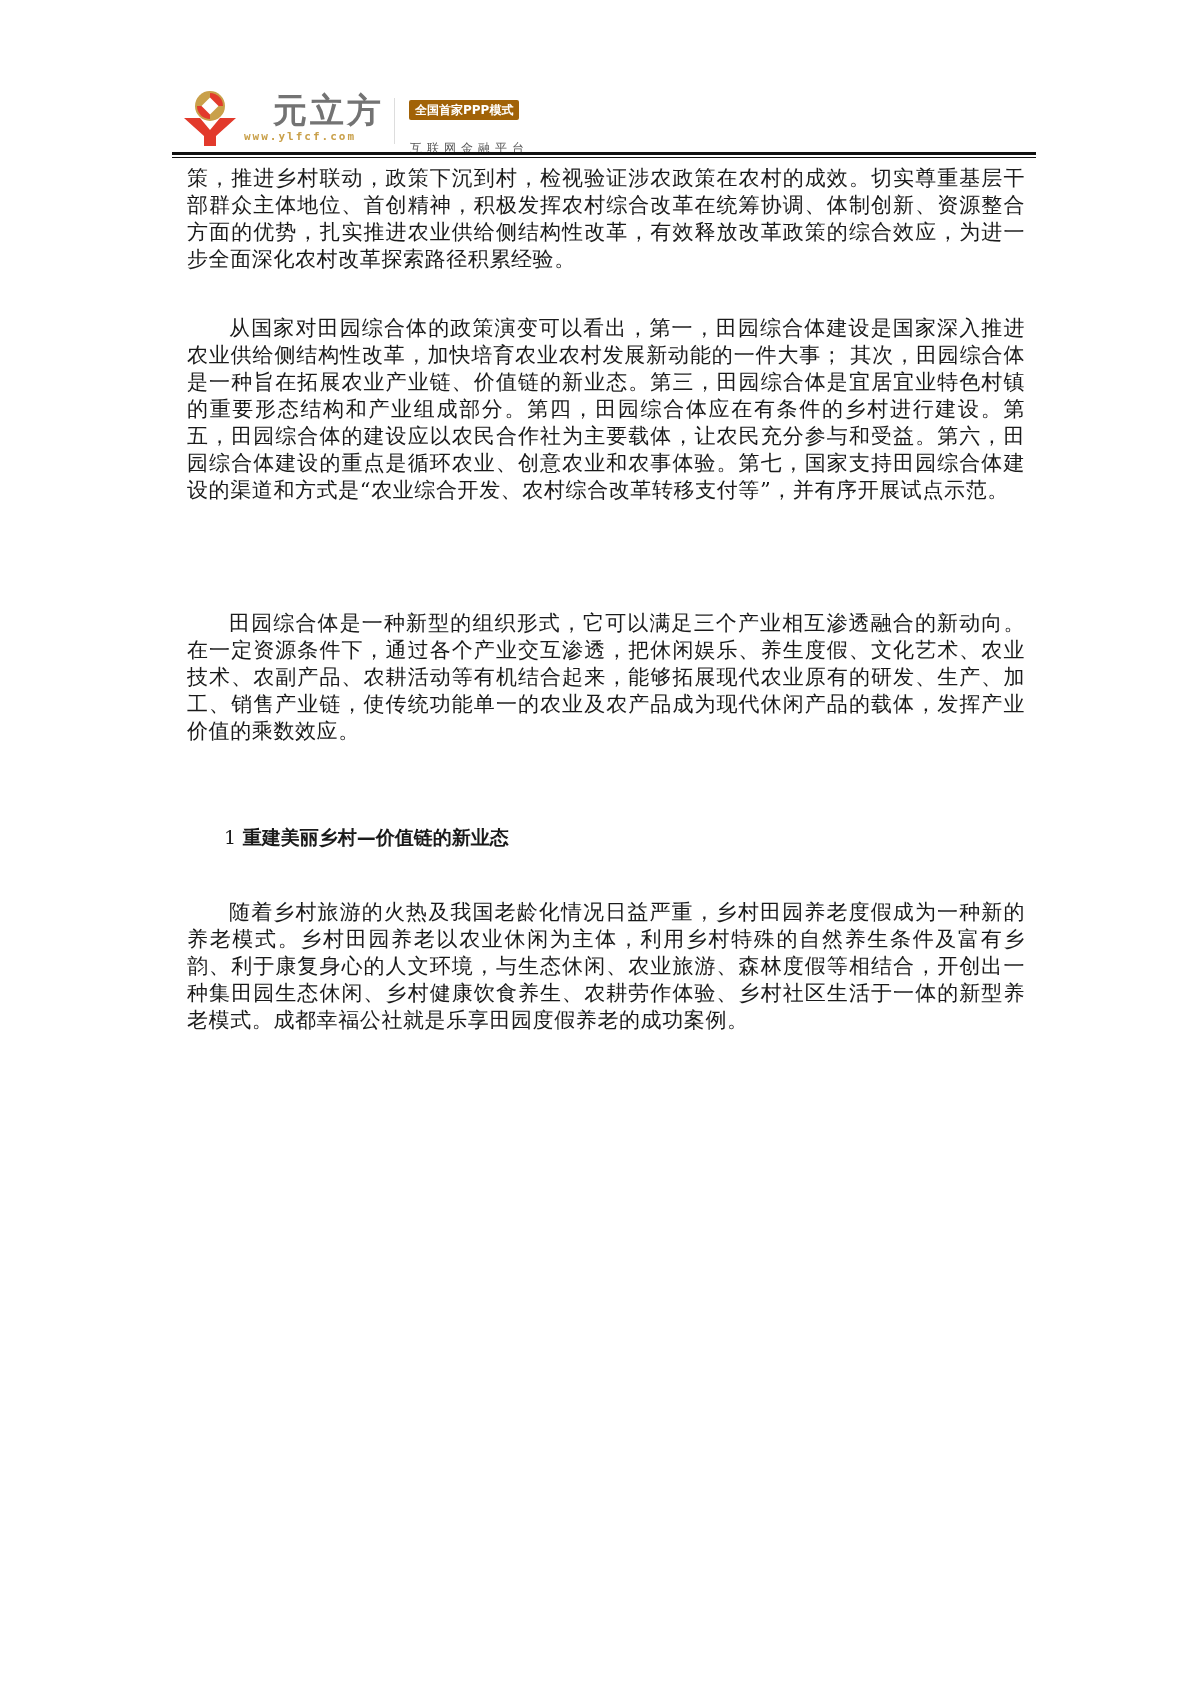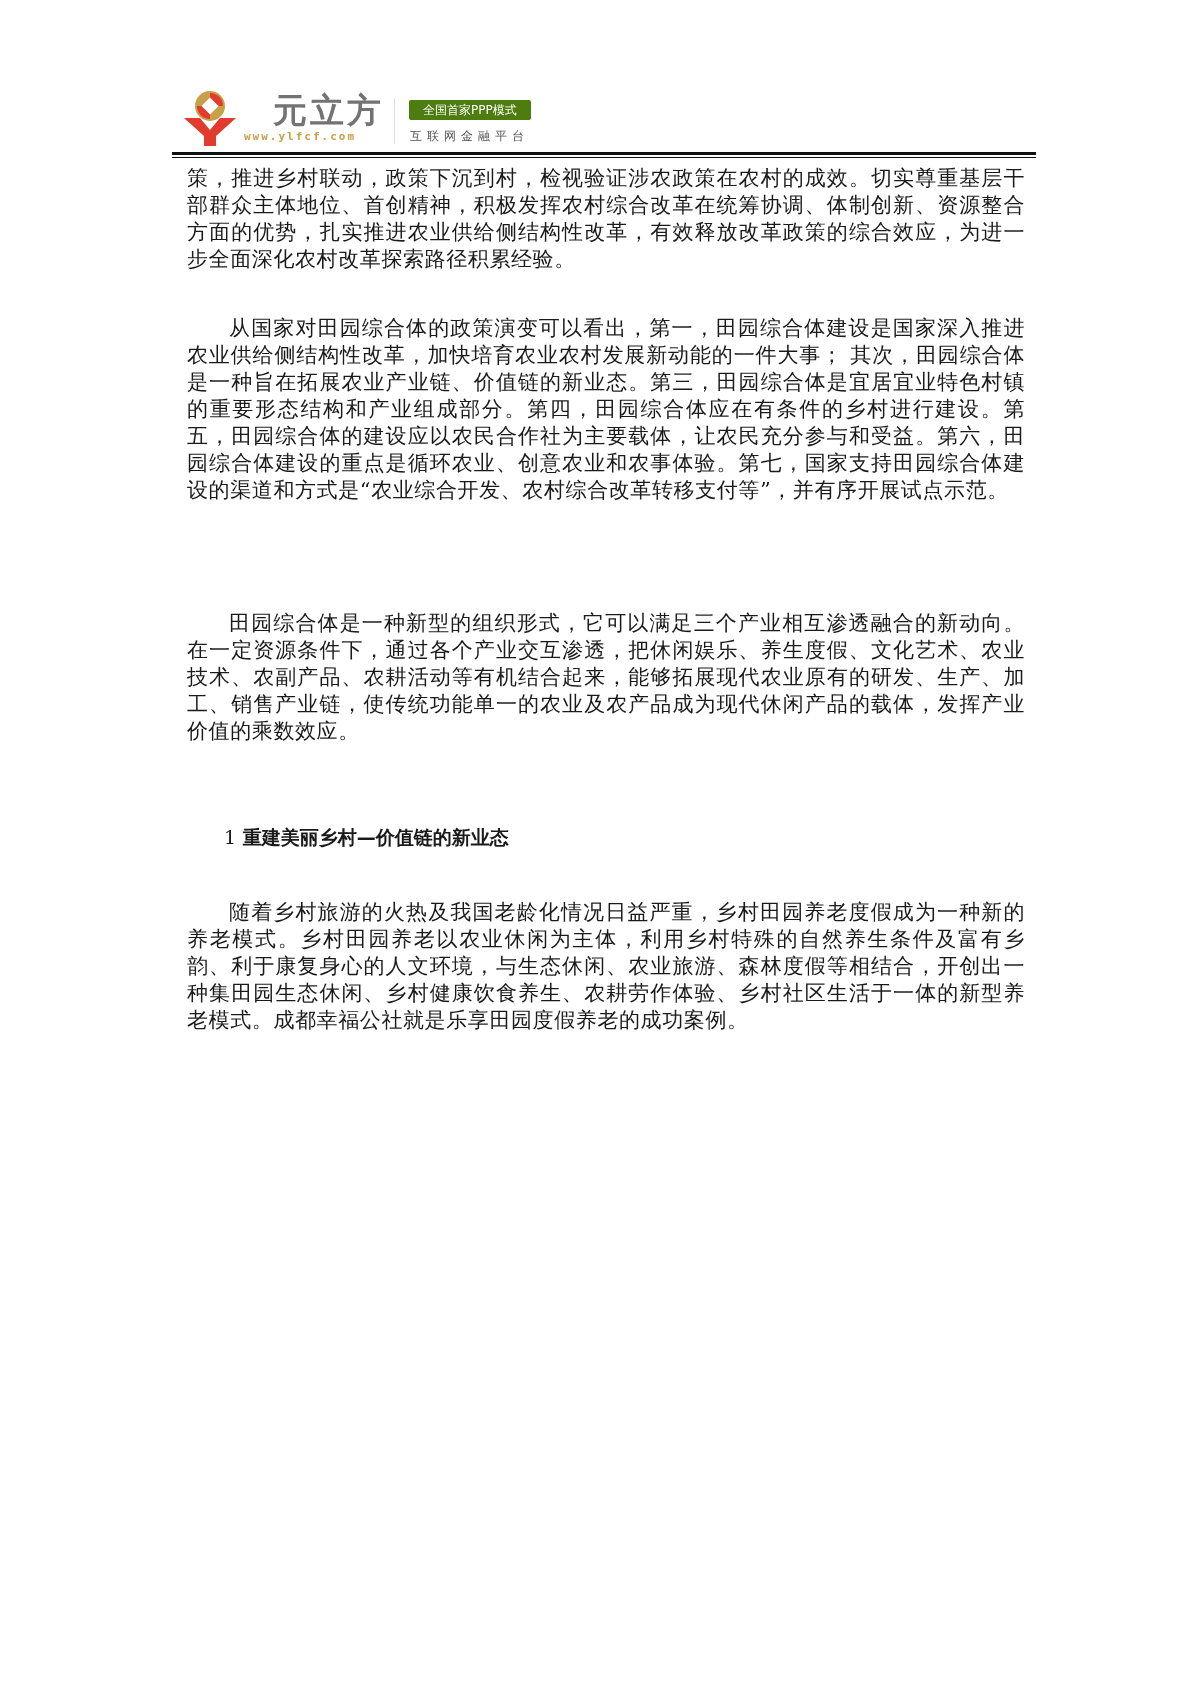--- a/index.html
+++ b/index.html
@@ -56,33 +56,33 @@
       left: 222px;
       top: 10px;
       width: 1px;
       height: 46px;
       background: #dddddd;
     }
     .badge {
       position: absolute;
       left: 237px;
       top: 12px;
-      background: #4d7c0f;
+      background: #a16207;
       color: #ffffff;
       font-family: "DejaVu Sans", sans-serif;
-      font-weight: normal;
+      font-weight: bold;
       font-size: 12px;
-      padding: 3px 14px;
+      padding: 3px 6px;
       border-radius: 2px;
       line-height: 14px;
     }
     .tagline {
       position: absolute;
       left: 238px;
-      top: 40px;
+      top: 52px;
       font-family: Liberation Serif, serif;
       font-size: 12px;
       letter-spacing: 5px;
       color: #555555;
     }
     .rule-thick {
       position: absolute;
       left: 172px;
       top: 152px;
       width: 864px;

